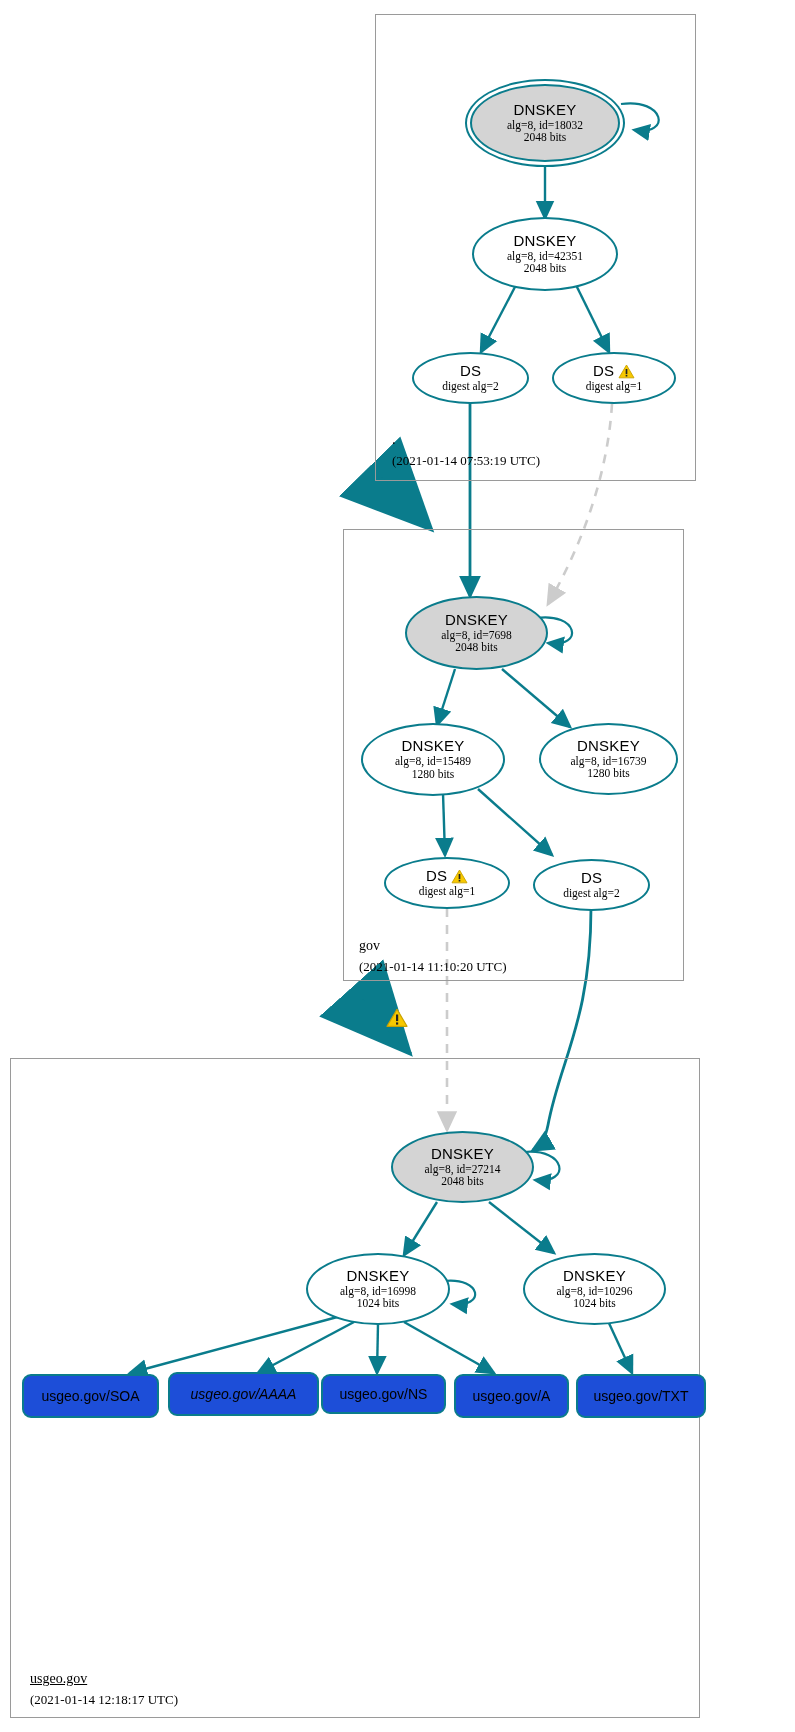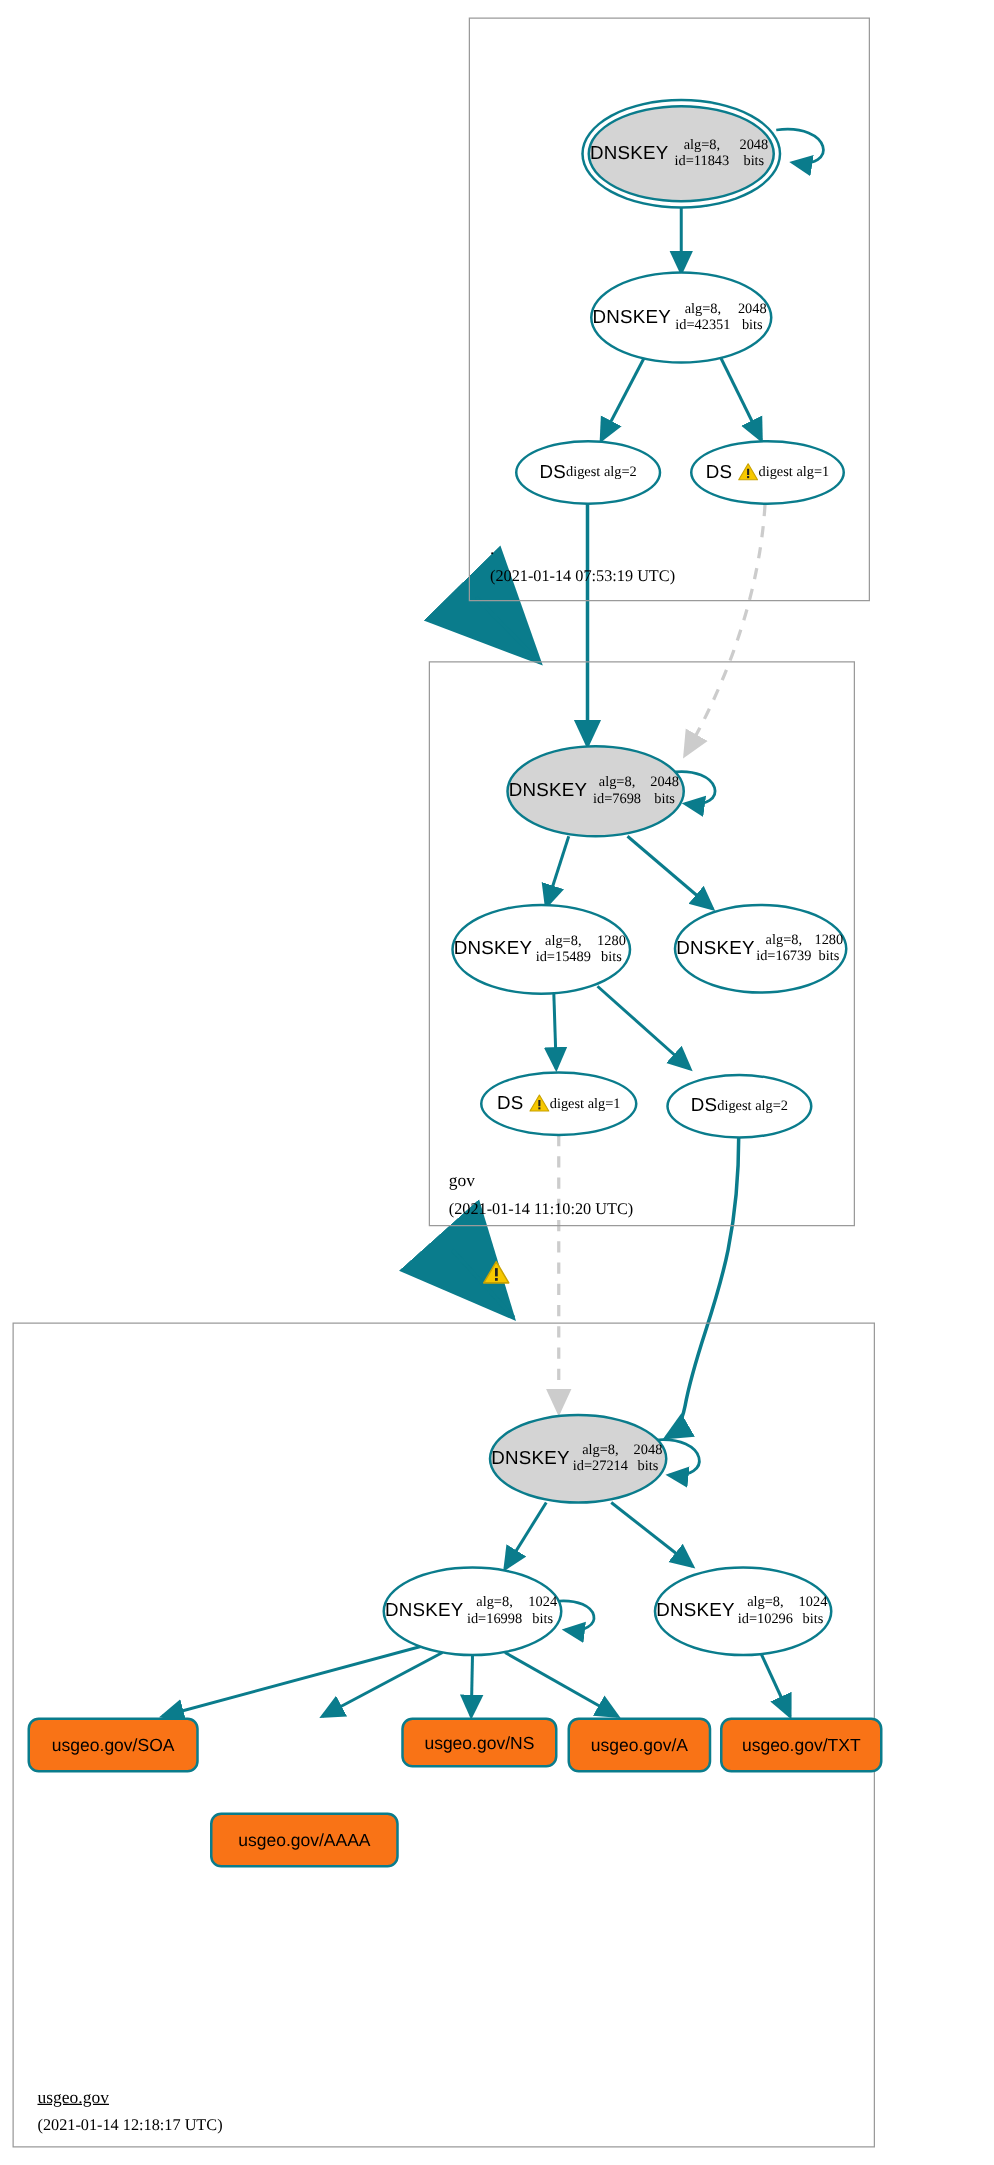--- a/index.html
+++ b/index.html
@@ -5,33 +5,33 @@
   html,body{margin:0;padding:0;background:#ffffff;}
   body{width:795px;height:1732px;position:relative;overflow:hidden;
        font-family:"Liberation Serif", serif;color:#000;}
   #stage{position:absolute;left:0;top:0;width:795px;height:1732px;}
   svg#wires{position:absolute;left:0;top:0;width:795px;height:1732px;pointer-events:none;}
 
   .zonebox{position:absolute;border:1px solid #9a9a9a;background:transparent;box-sizing:border-box;}
   .zonelabel{position:absolute;font-family:"Liberation Serif", serif;font-size:14px;color:#000;white-space:nowrap;}
   .zonetime{position:absolute;font-family:"Liberation Serif", serif;font-size:13px;color:#000;white-space:nowrap;}
 
-  .node{position:absolute;display:flex;align-items:center;justify-content:center;
+  .node{position:absolute;display:flex;flex-direction:column;align-items:center;justify-content:center;
         box-sizing:border-box;text-align:center;line-height:1.12;}
   .ellipse{border:2px solid #0a7c8c;border-radius:50%;background:#ffffff;}
   .ellipse.filled{background:#d4d4d4;}
   .ellipse.dbl{box-shadow:0 0 0 3px #ffffff, 0 0 0 5px #0a7c8c;}
 
   .t1{font-family:"Liberation Sans", sans-serif;font-size:15px;letter-spacing:.2px;}
   .t2{font-family:"Liberation Serif", serif;font-size:11.5px;}
   .t3{font-family:"Liberation Serif", serif;font-size:11.5px;}
 
   .dsrow{display:flex;align-items:center;justify-content:flex-start;gap:4px;}
 
-  .rrbox{position:absolute;border:2px solid #0a7c8c;border-radius:9px;background:#f97316;
+  .rrbox{position:absolute;border:2px solid #0a7c8c;border-radius:9px;background:#1d4ed8;
          display:flex;align-items:center;justify-content:center;
          font-family:"Liberation Sans", sans-serif;font-size:14px;box-sizing:border-box;white-space:nowrap;}
 
   .warn{display:inline-block;width:17px;height:15px;position:relative;vertical-align:middle;}
   .warn svg{display:block;}
   .warnfloat{position:absolute;width:22px;height:20px;}
 </style>
 </head>
 <body>
 
@@ -142,21 +142,21 @@
       <path d="M608,1321 L632,1373" fill="none" stroke="#0a7c8c" stroke-width="2.4" marker-end="url(#ah)"></path>
     </g>
   </svg>
 
   <div class="zonebox" style="left:375px;top:14px;width:321px;height:467px;"></div>
   <div class="zonelabel" style="left:392px;top:432px;">.</div>
   <div class="zonetime" style="left:392px;top:453px;">(2021-01-14 07:53:19 UTC)</div>
 
   <div class="node ellipse filled dbl" style="left:470px;top:84px;width:150px;height:78px;">
     <div class="t1">DNSKEY</div>
-    <div class="t2">alg=8, id=11843</div>
+    <div class="t2">alg=8, id=18032</div>
     <div class="t3">2048 bits</div>
   </div>
 
   <div class="node ellipse" style="left:472px;top:217px;width:146px;height:74px;">
     <div class="t1">DNSKEY</div>
     <div class="t2">alg=8, id=42351</div>
     <div class="t3">2048 bits</div>
   </div>
 
   <div class="node ellipse" style="left:412px;top:352px;width:117px;height:52px;">
@@ -249,21 +249,21 @@
 
   <div class="node ellipse" style="left:523px;top:1253px;width:143px;height:72px;">
     <div class="t1">DNSKEY</div>
     <div class="t2">alg=8, id=10296</div>
     <div class="t3">1024 bits</div>
   </div>
 
   <div class="rrbox" style="left:22px;top:1374px;width:137px;height:44px;">
     <span>usgeo.gov/SOA</span>
   </div>
-  <div class="rrbox" style="left:168px;top:1450px;width:151px;height:44px;">
+  <div class="rrbox" style="left:168px;top:1372px;width:151px;height:44px;font-style:italic;">
     <span>usgeo.gov/AAAA</span>
   </div>
   <div class="rrbox" style="left:321px;top:1374px;width:125px;height:40px;">
     <span>usgeo.gov/NS</span>
   </div>
   <div class="rrbox" style="left:454px;top:1374px;width:115px;height:44px;">
     <span>usgeo.gov/A</span>
   </div>
   <div class="rrbox" style="left:576px;top:1374px;width:130px;height:44px;">
     <span>usgeo.gov/TXT</span>

